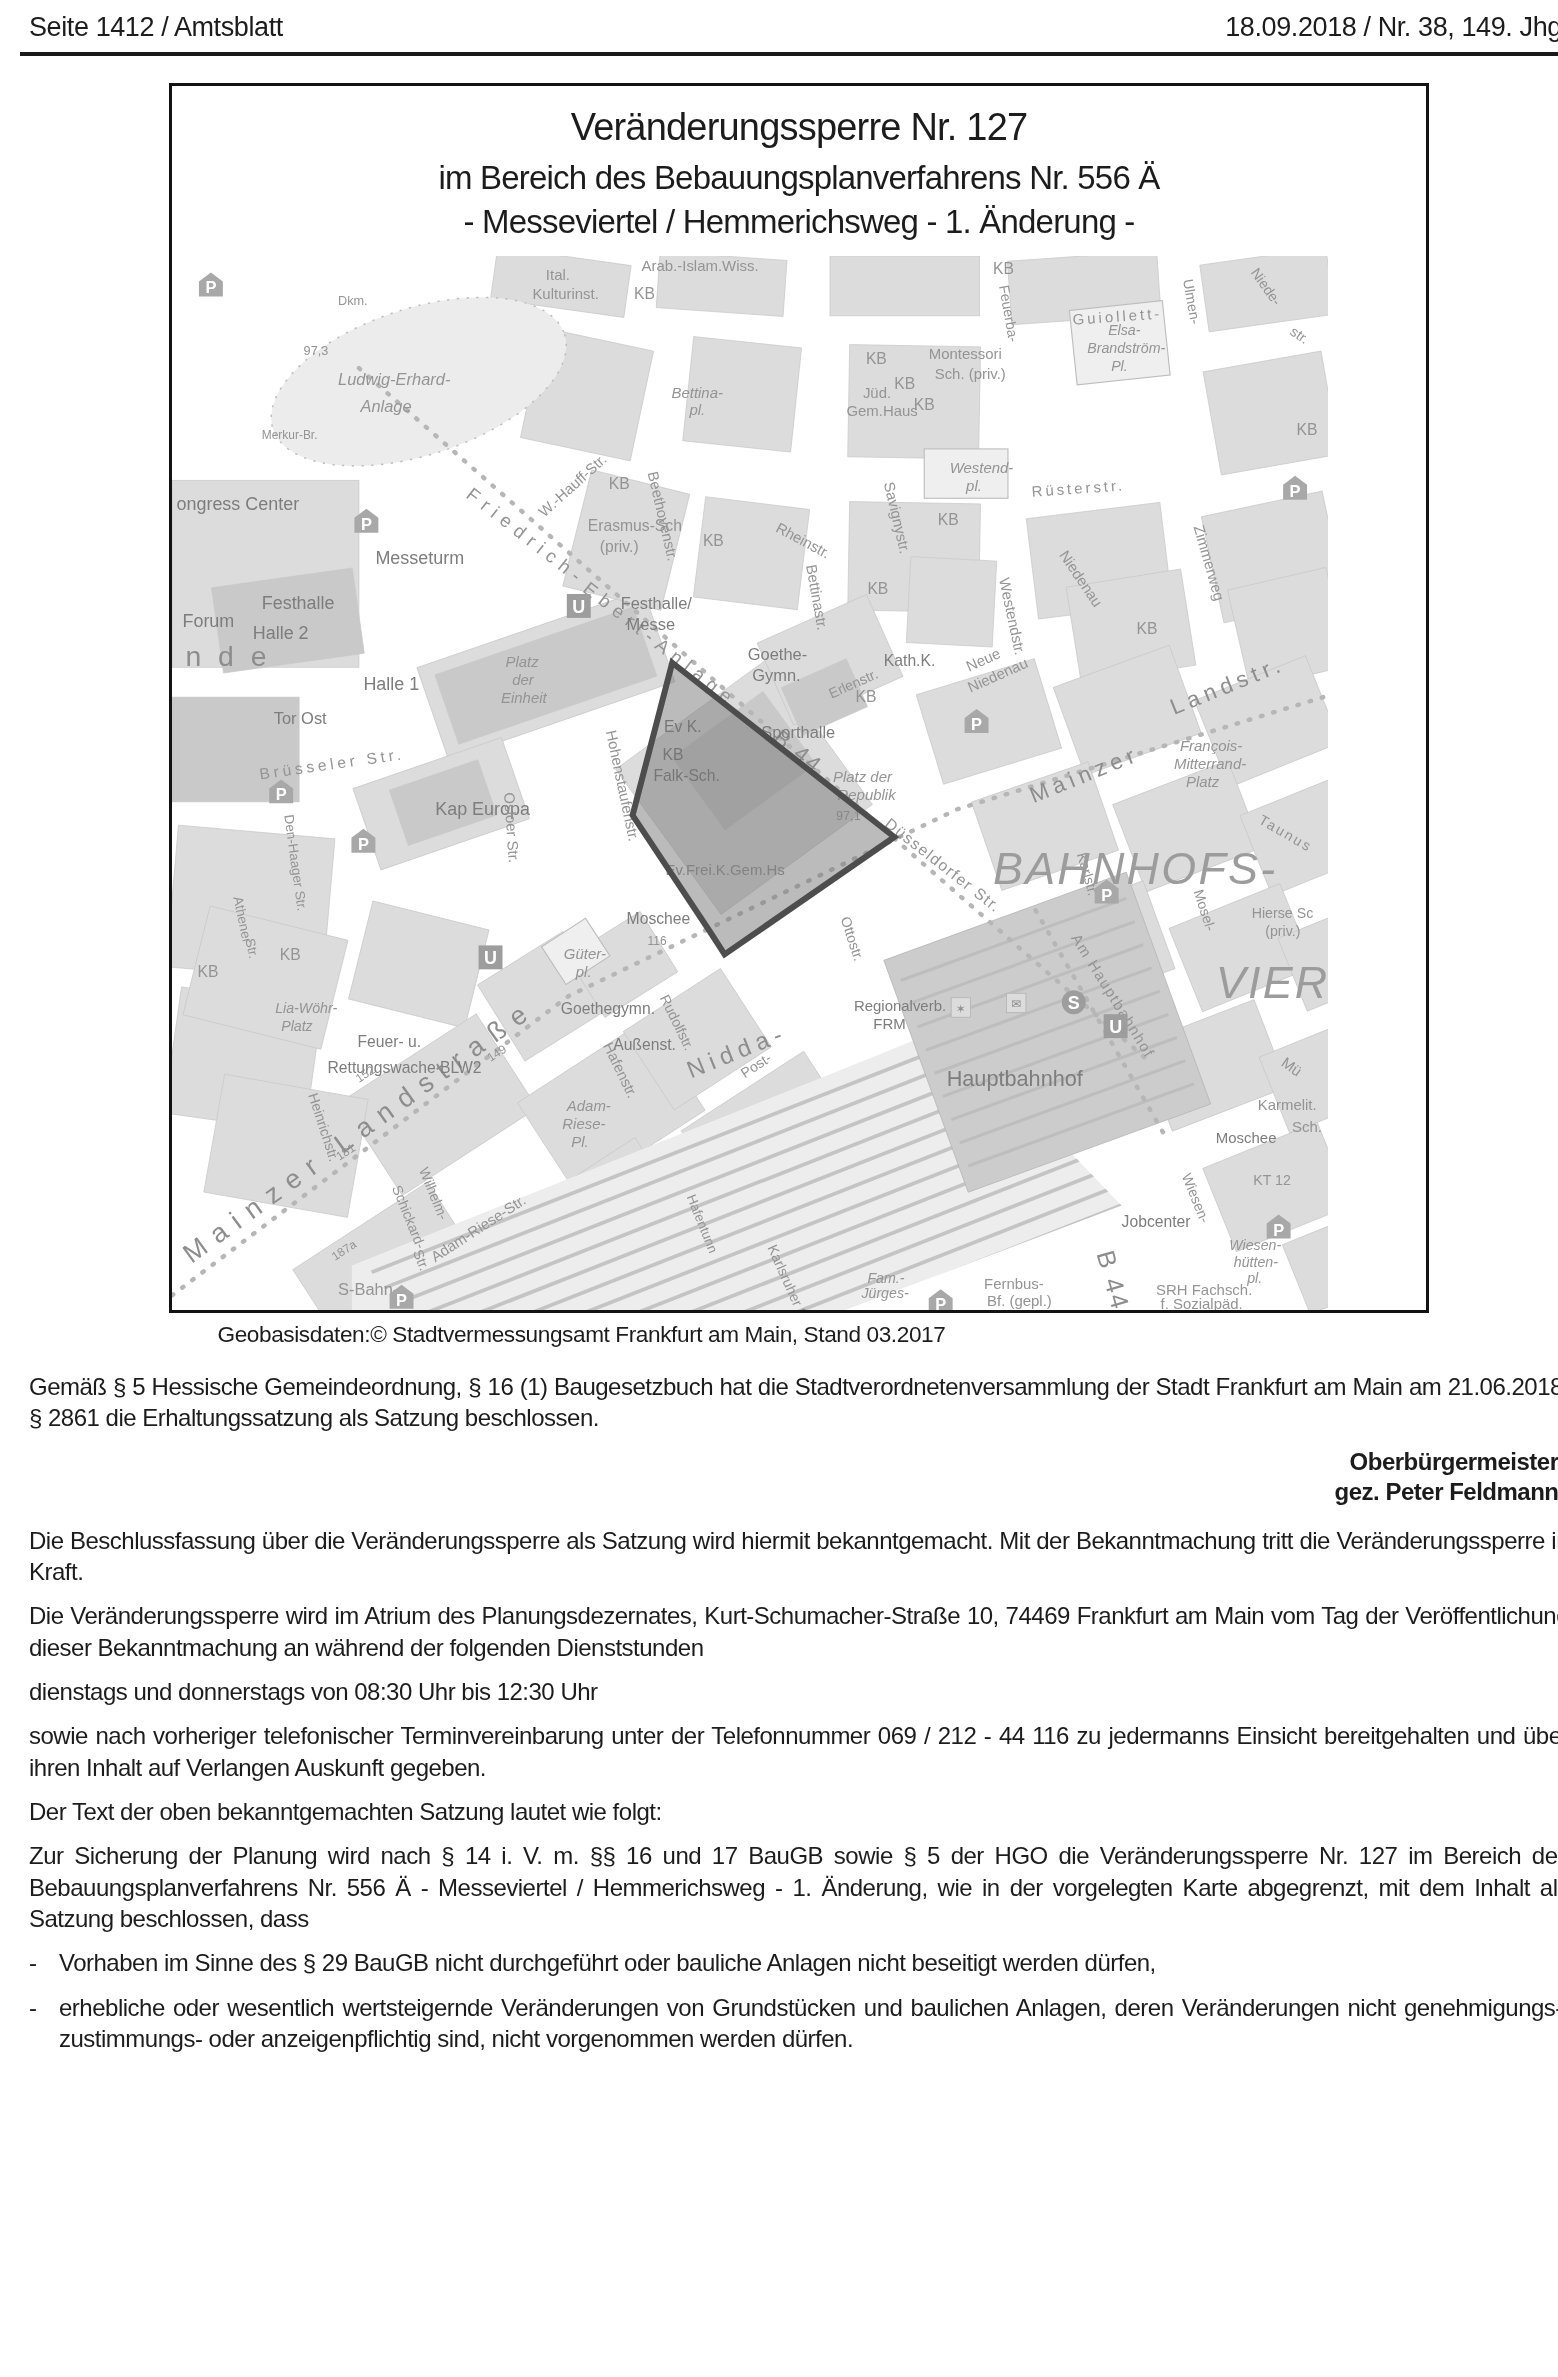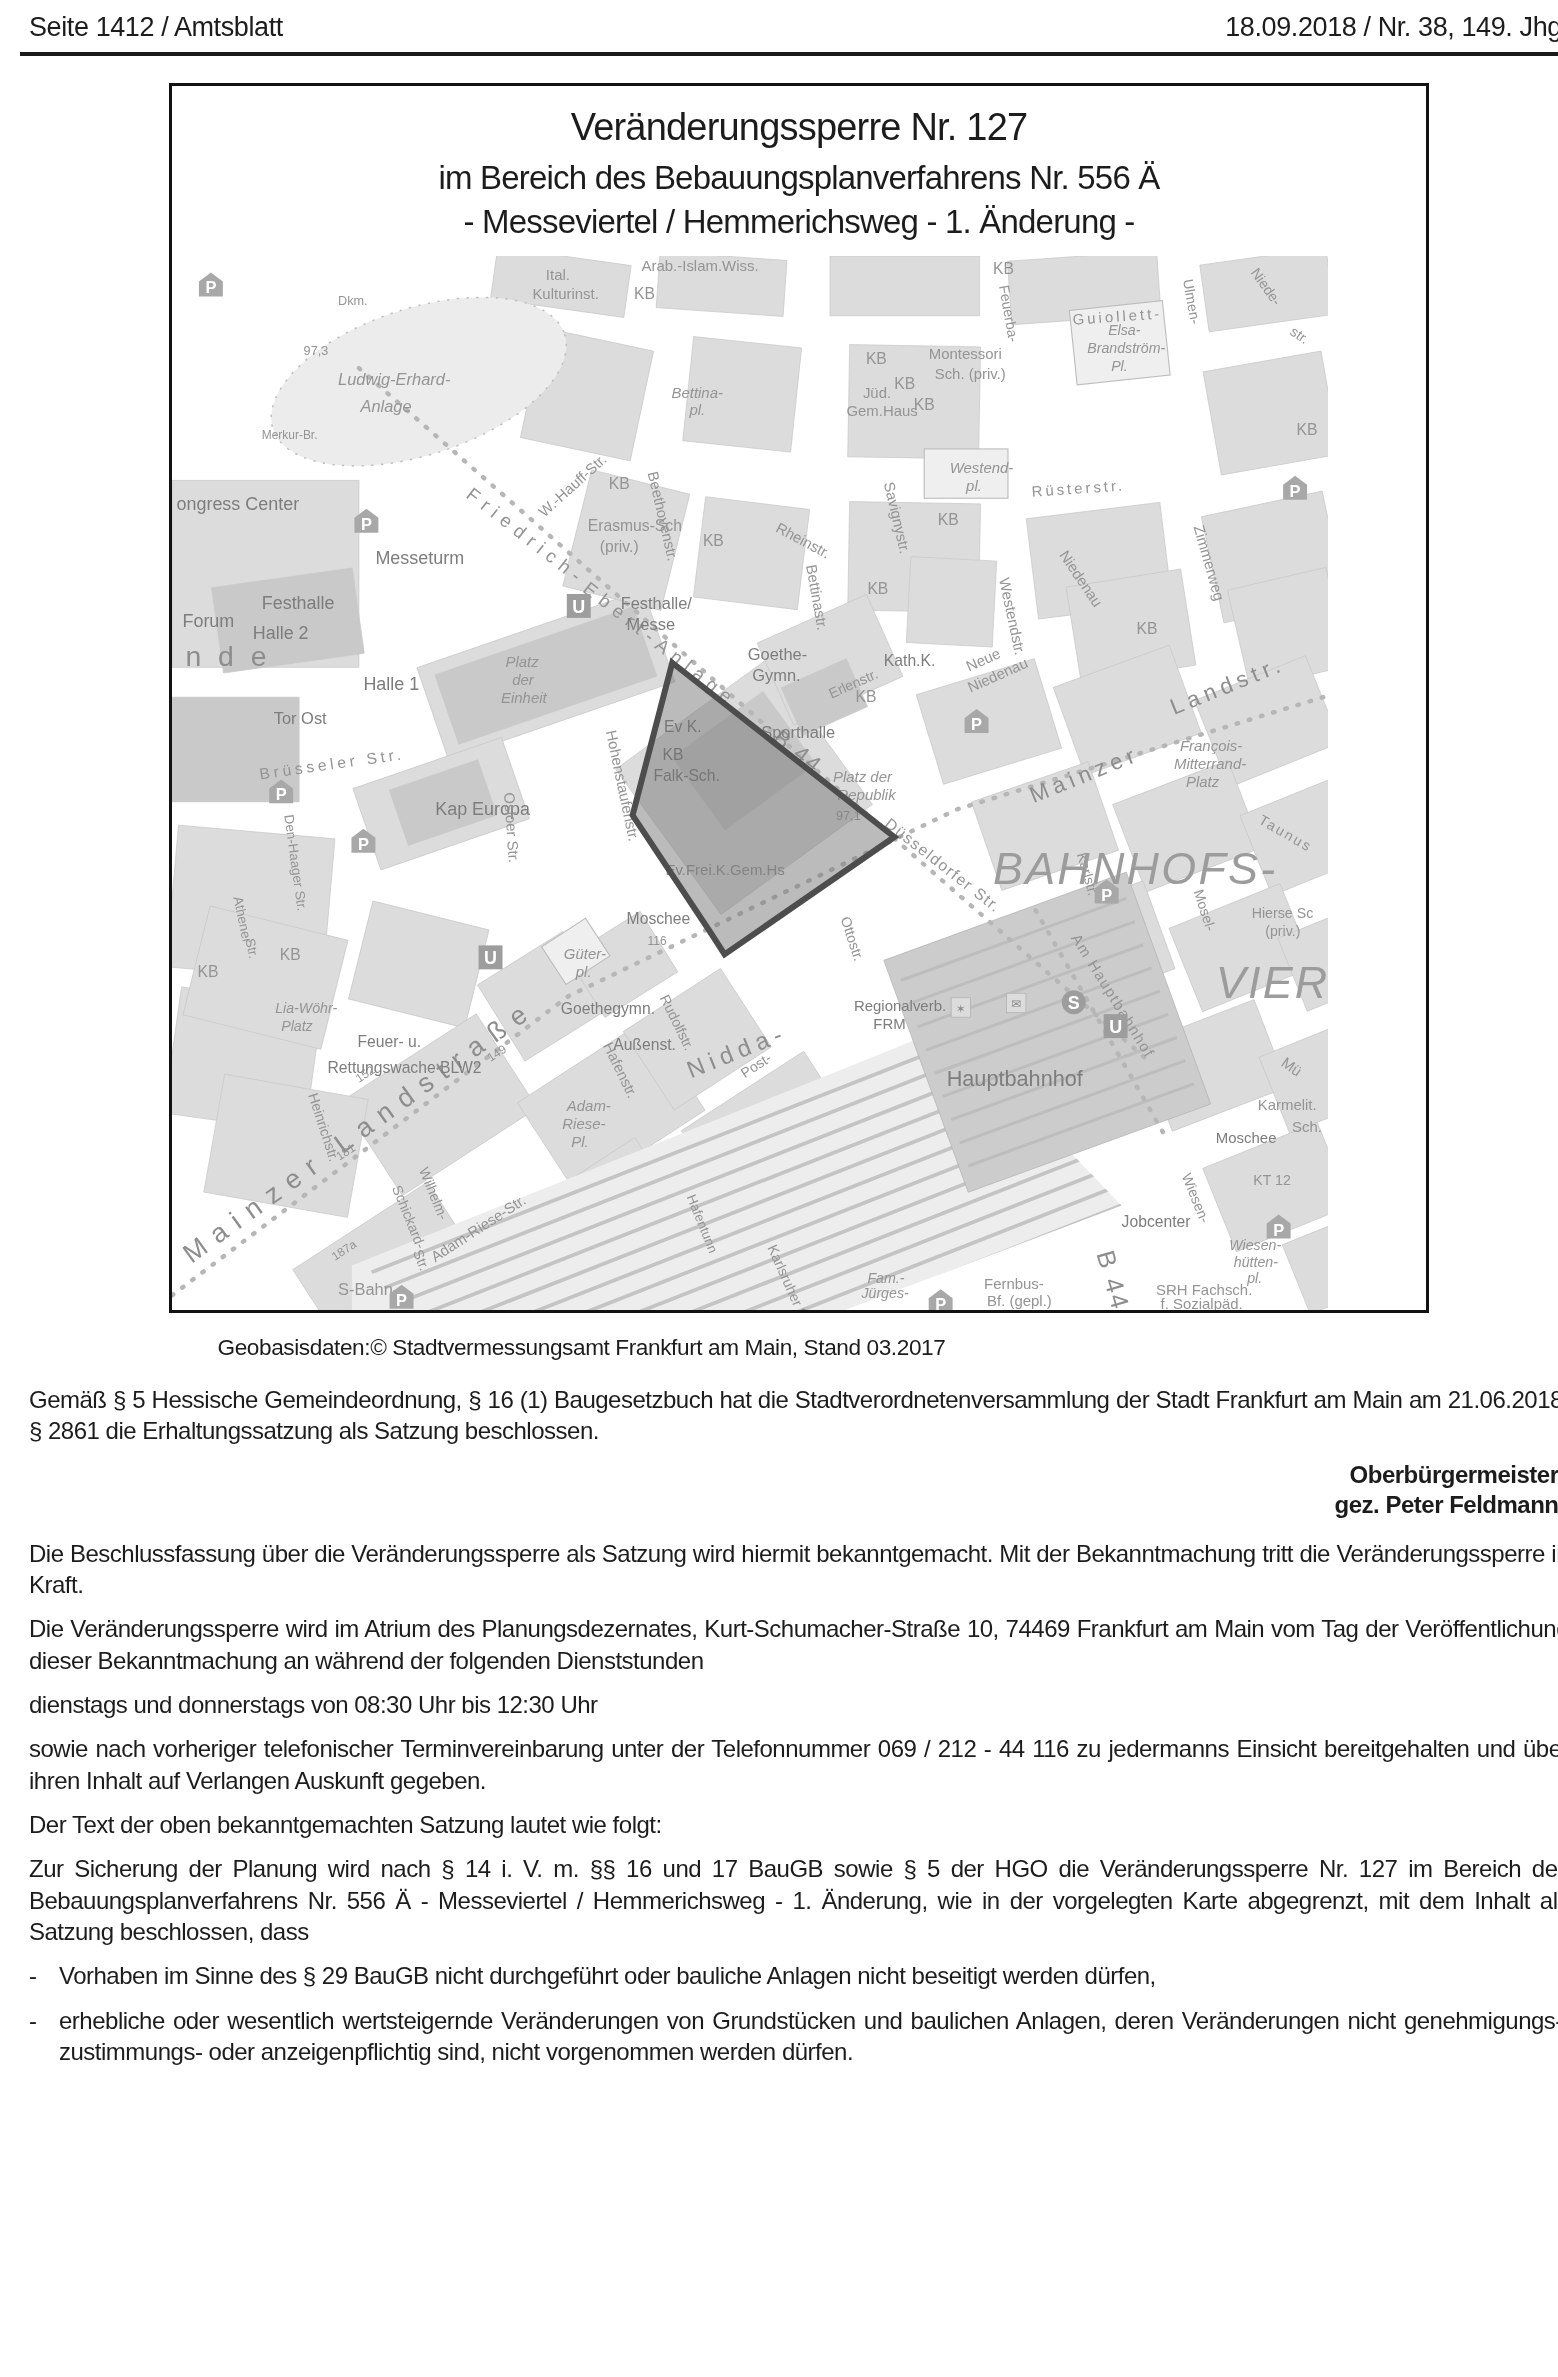--- a/index.html
+++ b/index.html
@@ -14,21 +14,21 @@
           display:flex;align-items:center;justify-content:center;}
   .banner h1{margin:0;font-size:43px;letter-spacing:-0.8px;font-weight:bold;color:#1a1a1a;}
   
   .map-frame{width:1260px;margin:27px auto 1px auto;border:3.8px solid #121212;
              box-sizing:border-box;background:#fff;}
   .map-title{text-align:center;padding:19.6px 6px 15px 6px;letter-spacing:-0.8px;}
   .mt1{font-size:38px;}
   .mt2{font-size:33px;margin-top:10.5px;}
   .mt3{font-size:33px;margin-top:6px;}
   .map-frame svg{display:block;width:1156px;height:auto;}
-  .caption{width:1163px;margin:22px auto 0 auto;font-size:22.6px;letter-spacing:-0.4px;}
+  .caption{width:1163px;margin:9px auto 0 auto;font-size:22.6px;letter-spacing:-0.4px;}
   
   .doc-body{margin:22.6px 9px 0 9px;font-size:24px;line-height:1.31;
             letter-spacing:-0.5px;text-align:justify;}
   .doc-body p{margin:0 0 12.8px 0;}
   .sig{text-align:right;font-weight:bold;margin:4.5px 10.5px 16.6px 0;line-height:1.28;}
   .bullet{display:flex;margin:0 0 12.8px 0;}
   .bullet .dash{flex:0 0 30px;}
   .bullet .bt{flex:1;text-align:justify;}
   text{font-family:"Liberation Sans",sans-serif;}
 </style>

